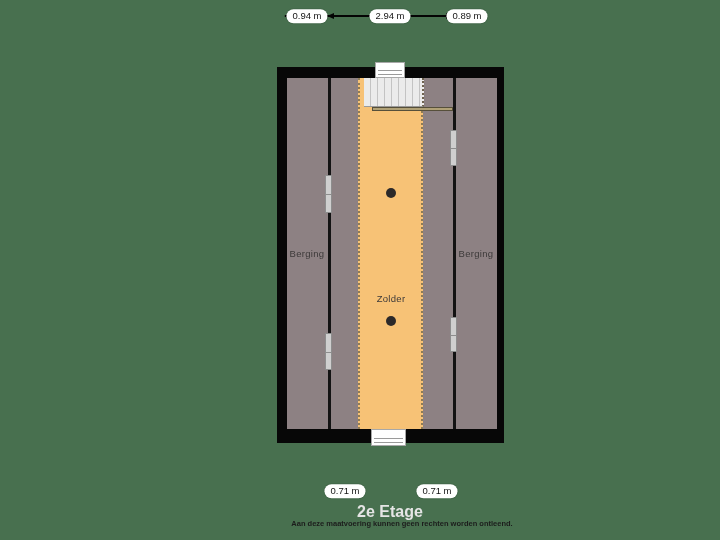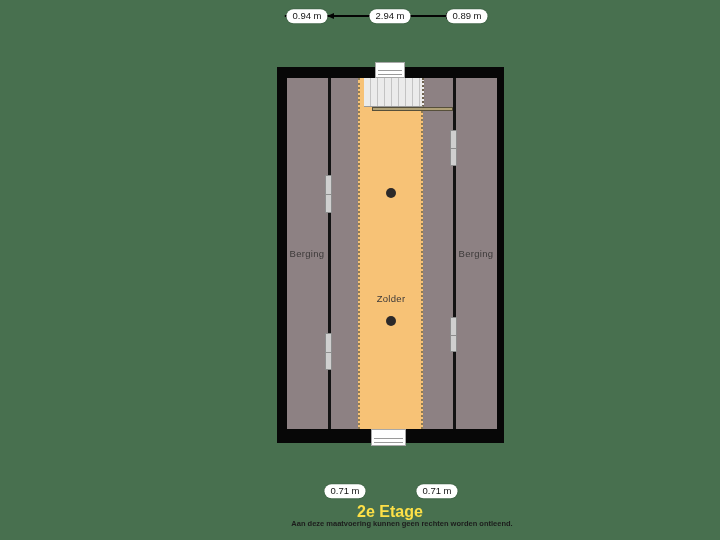--- a/index.html
+++ b/index.html
@@ -37,21 +37,21 @@
   .window { background:#ffffff; border:1px solid #a8a8a8; box-sizing:border-box; }
   .window::after { content:""; position:absolute; left:2px; right:2px; top:50%; height:3px;
                    border-top:1px solid #9a9a9a; border-bottom:1px solid #9a9a9a; }
   #window-top    { left:375px; top:62px;  width:30px; height:16px; }
   #window-bottom { left:371px; top:429px; width:35px; height:17px; }
   
   .room-label {
     transform:translate(-50%,-50%); color:#3c3939; font-size:9.5px;
     letter-spacing:0.3px; white-space:nowrap;
   }
-  #title { left:390px; top:512px; transform:translate(-50%,-50%); color:#fde047;
+  #title { left:390px; top:512px; transform:translate(-50%,-50%); color:#e5e5e5;
            font-size:16px; font-weight:bold; white-space:nowrap; }
   #disclaimer { left:390px; top:523px; transform:translate(-50%,-50%); color:#1c1c1c;
                 font-size:7.5px; font-weight:bold; white-space:nowrap;margin-left:12px; }
   
   .hdim { position:absolute; height:8px; }
   .hdim .dline { position:absolute; left:0; right:0; top:3px; height:2px; background:#040404; }
   .vdim { position:absolute; width:8px; }
   .vdim .dline { position:absolute; top:0; bottom:0; left:3px; width:2px; background:#040404; }
   .arr { position:absolute; width:0; height:0; }
   .arr-l { left:-1px; top:1px; border-top:3px solid transparent; border-bottom:3px solid transparent; border-right:7px solid #040404; }

